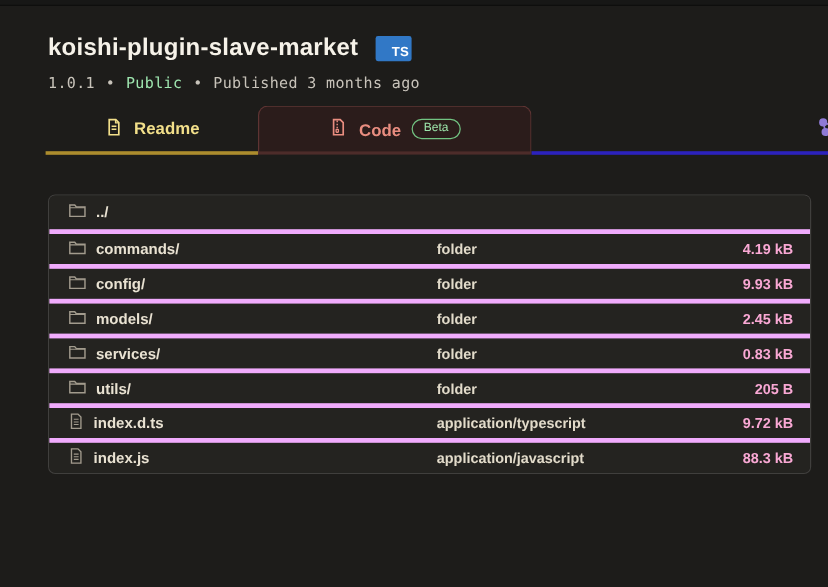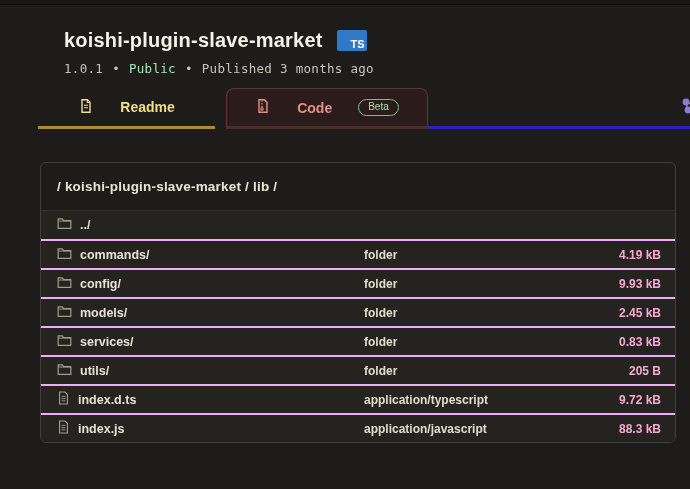--- a/index.html
+++ b/index.html
@@ -7,53 +7,52 @@
   body {
     background:#1d1c1a;
     font-family:"Liberation Sans", sans-serif;
     color:#e9e2d2;
     overflow:hidden;
     position:relative;
   }
   .top-strip { height:5px; background:#171716; border-bottom:1px solid #0e0e0d; }
 
   
-  .pkg-header { padding:24px 0 0 28px;margin-left:36px; }
+  .pkg-header { padding:24px 0 0 40px; }
   .title-row { display:flex; align-items:center; gap:14px; }
   .pkg-title { font-size:20px; font-weight:700; color:#f6f2e9; letter-spacing:.2px; }
   .ts-badge {
     width:30px; height:21px; background:#3178c6; color:#ffffff;
     font-size:11px; font-weight:700;
     display:flex; align-items:flex-end; justify-content:flex-end;
     padding:0 2px 1px 0; border-radius:2px;
     font-family:"Liberation Sans", sans-serif;
   }
   .meta-row {
     margin-top:9px;
     font-family:"DejaVu Sans Mono", monospace;
     font-size:12.5px; color:#c8c3ba; letter-spacing:.3px;
     display:flex; gap:9px; align-items:center;
   }
   .meta-public { color:#9fe7b0; }
 
   
   .tabs { display:flex; margin-top:12px; height:41px; align-items:stretch; }
   .tab {
-    display:flex; align-items:center; justify-content:center; gap:26px;
+    display:flex; align-items:center; justify-content:center; gap:9px;
     font-size:14px; font-weight:700; cursor:pointer;
   }
   .tab-spacer-left { width:38px; border-bottom:3px solid transparent; }
   .tab-readme { width:177px; color:#f2df8a; border-bottom:3px solid #ac8c2d; }
   .tab-code {
-    width:202px; color:#e98d80;
+    width:228px; color:#e98d80;
     background:#2b1c1b;
     border:1px solid #5e3433;
     border-bottom:3px solid #4d2c2a;
     border-radius:8px 8px 0 0;
-    margin-left:11px;
   }
   .tab-deps { width:242px; color:#dfacdf; border-bottom:3px solid #a04da6; }
   .tab-last {
     flex:1; color:#8f7ad6; border-bottom:3px solid #2c22bd;
     justify-content:flex-end; overflow:hidden;
   }
   .tab-last svg { margin-right:-11px; }
   .tab svg { flex:0 0 auto; }
   .beta-pill {
     border:1px solid #72c382; color:#9ce4aa;
@@ -69,21 +68,21 @@
   }
   .fb-path {
     height:48px; display:flex; align-items:center;
     padding-left:16px; font-size:13.5px; font-weight:700; color:#ebe4d3;
     border-bottom:1px solid #31302e; letter-spacing:.2px;
   }
   .fb-row {
     display:flex; align-items:center;
     height:29px; background:#242320;
     padding:0 14px 0 16px;
-    border-top:2px solid #f0abfc;
+    border-top:4px solid #f0abfc;
     cursor:pointer;
   }
   .fb-row:first-of-type { border-top:none; height:28px; }
   .fb-name {
     flex:0 0 307px; display:flex; align-items:center; gap:8px;
     font-size:12.5px; font-weight:700; color:#e9e2d2;
   }
   .fb-name svg { color:#a29b8d; flex:0 0 auto; }
   .fb-type { flex:1; font-size:12px; font-weight:600; color:#e2dbca; }
   .fb-size { font-size:12px; font-weight:700; color:#f9a8d4; text-align:right; min-width:70px; }
@@ -140,21 +139,20 @@
         <circle cx="7" cy="6" r="3.4"></circle>
         <circle cx="15" cy="9" r="3.4"></circle>
         <circle cx="9" cy="14" r="3.4"></circle>
         <path d="M7 6 15 9 9 14z" fill="none" stroke="currentColor" stroke-width="1.4"></path>
       </svg>
     </span>
   </div>
 </div>
 
 <div class="file-browser">
-  <div class="fb-path">/ koishi-plugin-slave-market / lib /</div>
   <div id="fb-rows">
   <div class="fb-row">
     <span class="fb-name">
       <span>
         <svg width="15" height="13" viewBox="0 0 16 14" fill="none" stroke="currentColor" stroke-width="1.3">
           <path d="M1.2 2h4.4l1.5 1.8h7.7v8.4H1.2z"></path>
           <path d="M1.2 4.4h13.6" stroke-width="1"></path>
         </svg>
       </span>
 

